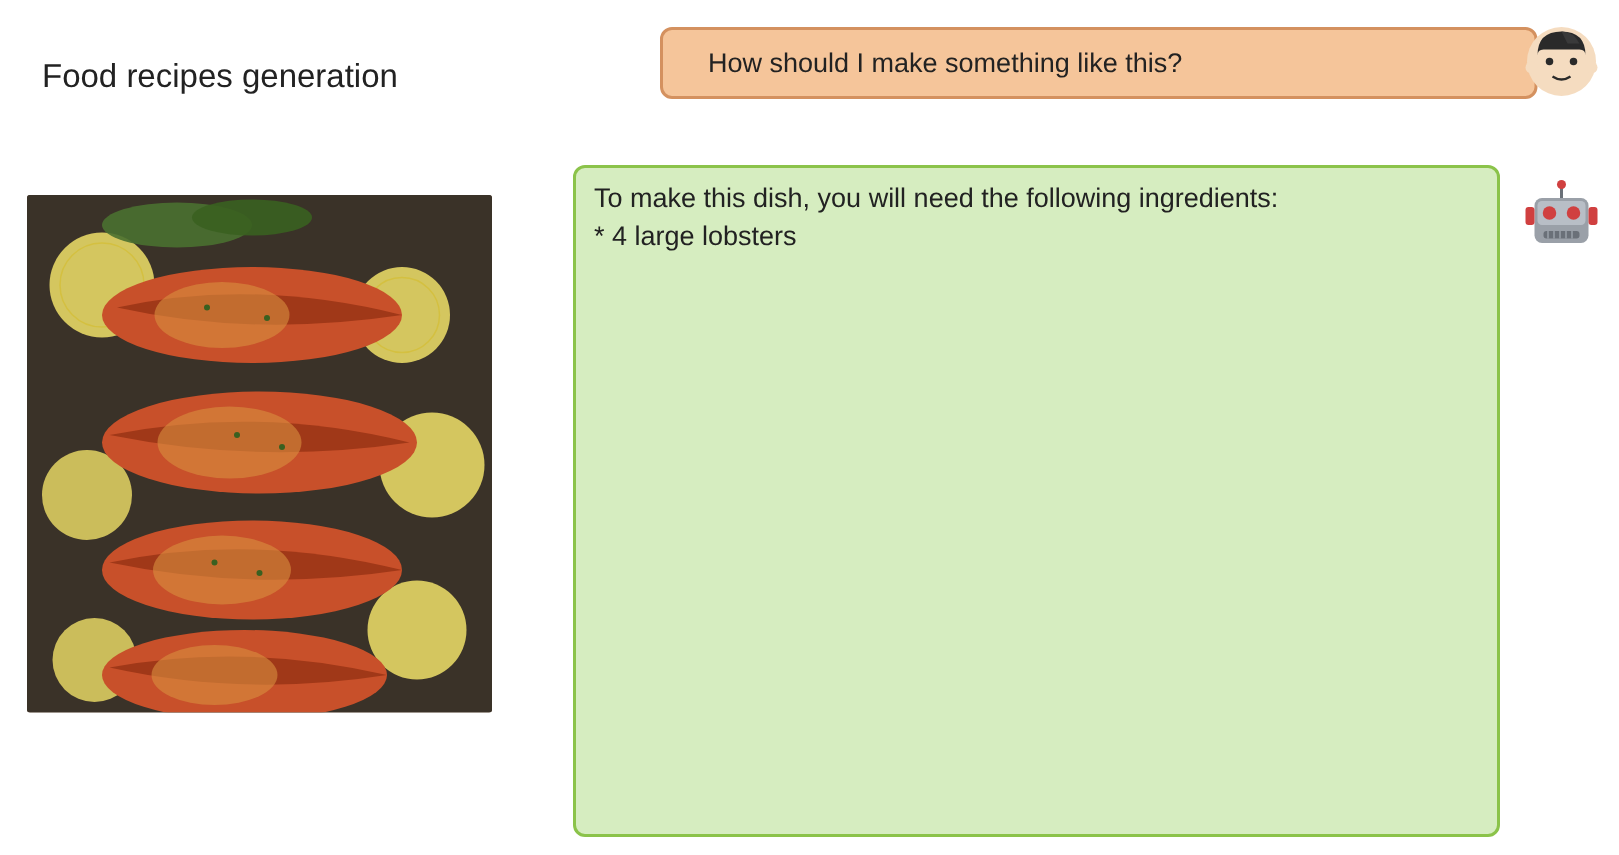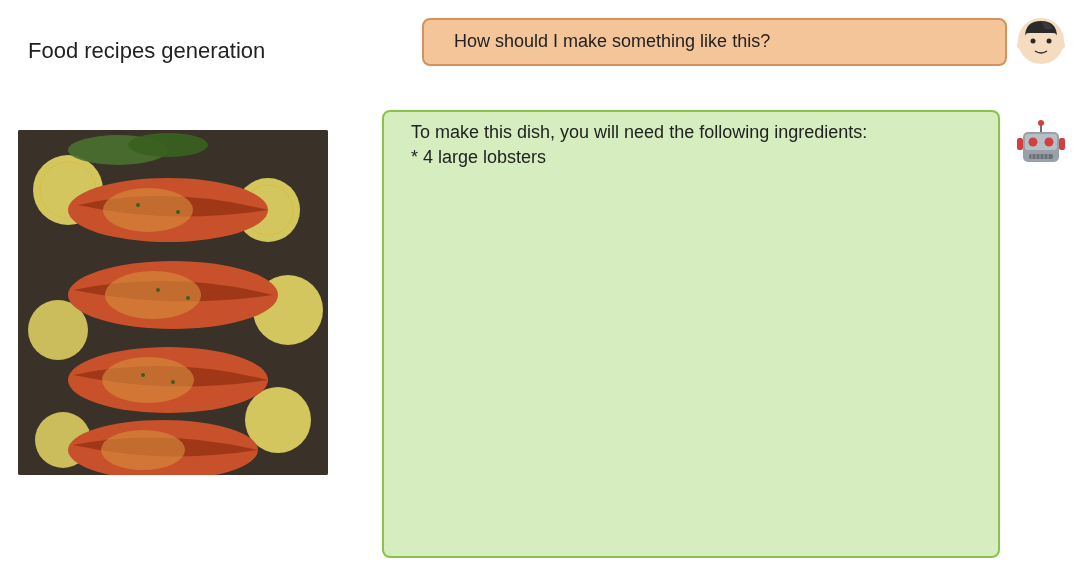--- a/index.html
+++ b/index.html
@@ -31,31 +31,31 @@
       border-radius: 2px;
       overflow: hidden;
     }
     .food-image svg {
       width: 100%;
       height: 100%;
     }
     .user-bubble {
       position: absolute;
       top: 18px;
-      left: 422px;
+      left: 440px;
       width: 585px;
       height: 48px;
       background: #f5c59a;
       border: 2px solid #d4915f;
       border-radius: 8px;
       padding: 12px 30px;
       font-size: 18px;
       color: #222;
       display: flex;
-      align-items: flex-end;
+      align-items: center;
     }
     .user-avatar {
       position: absolute;
       top: 15px;
       left: 1015px;
       width: 52px;
       height: 52px;
     }
     .bot-bubble {
       position: absolute;
@@ -136,21 +136,21 @@
     <path d="M 26 6 Q 34 6 38 14 L 30 14 Q 28 10 26 6" fill="#3a3a3a"></path>
     <circle cx="18" cy="26" r="2.5" fill="#2a2a2a"></circle>
     <circle cx="34" cy="26" r="2.5" fill="#2a2a2a"></circle>
     <path d="M 20 36 Q 26 40 32 36" stroke="#2a2a2a" stroke-width="1.5" fill="none"></path>
     <circle cx="6" cy="30" r="4" fill="#f5dcc0"></circle>
     <circle cx="46" cy="30" r="4" fill="#f5dcc0"></circle>
   </svg>
 </div>
 
 <div class="bot-bubble">
-  <div style="white-space: pre-line; margin-left: 15px;">To make this dish, you will need the following ingredients:
+  <div style="white-space: pre-line;">To make this dish, you will need the following ingredients:
 * 4 large lobsters</div>
 </div>
 
 <div class="bot-avatar">
   <svg viewBox="0 0 52 52" xmlns="http://www.w3.org/2000/svg">
     <rect x="8" y="14" width="36" height="30" rx="5" fill="#9aa0a8"></rect>
     <rect x="10" y="16" width="32" height="16" rx="3" fill="#b8bec6"></rect>
     <circle cx="18" cy="24" r="4.5" fill="#d04040"></circle>
     <circle cx="34" cy="24" r="4.5" fill="#d04040"></circle>
     <rect x="14" y="36" width="24" height="5" rx="2" fill="#6a7078"></rect>

